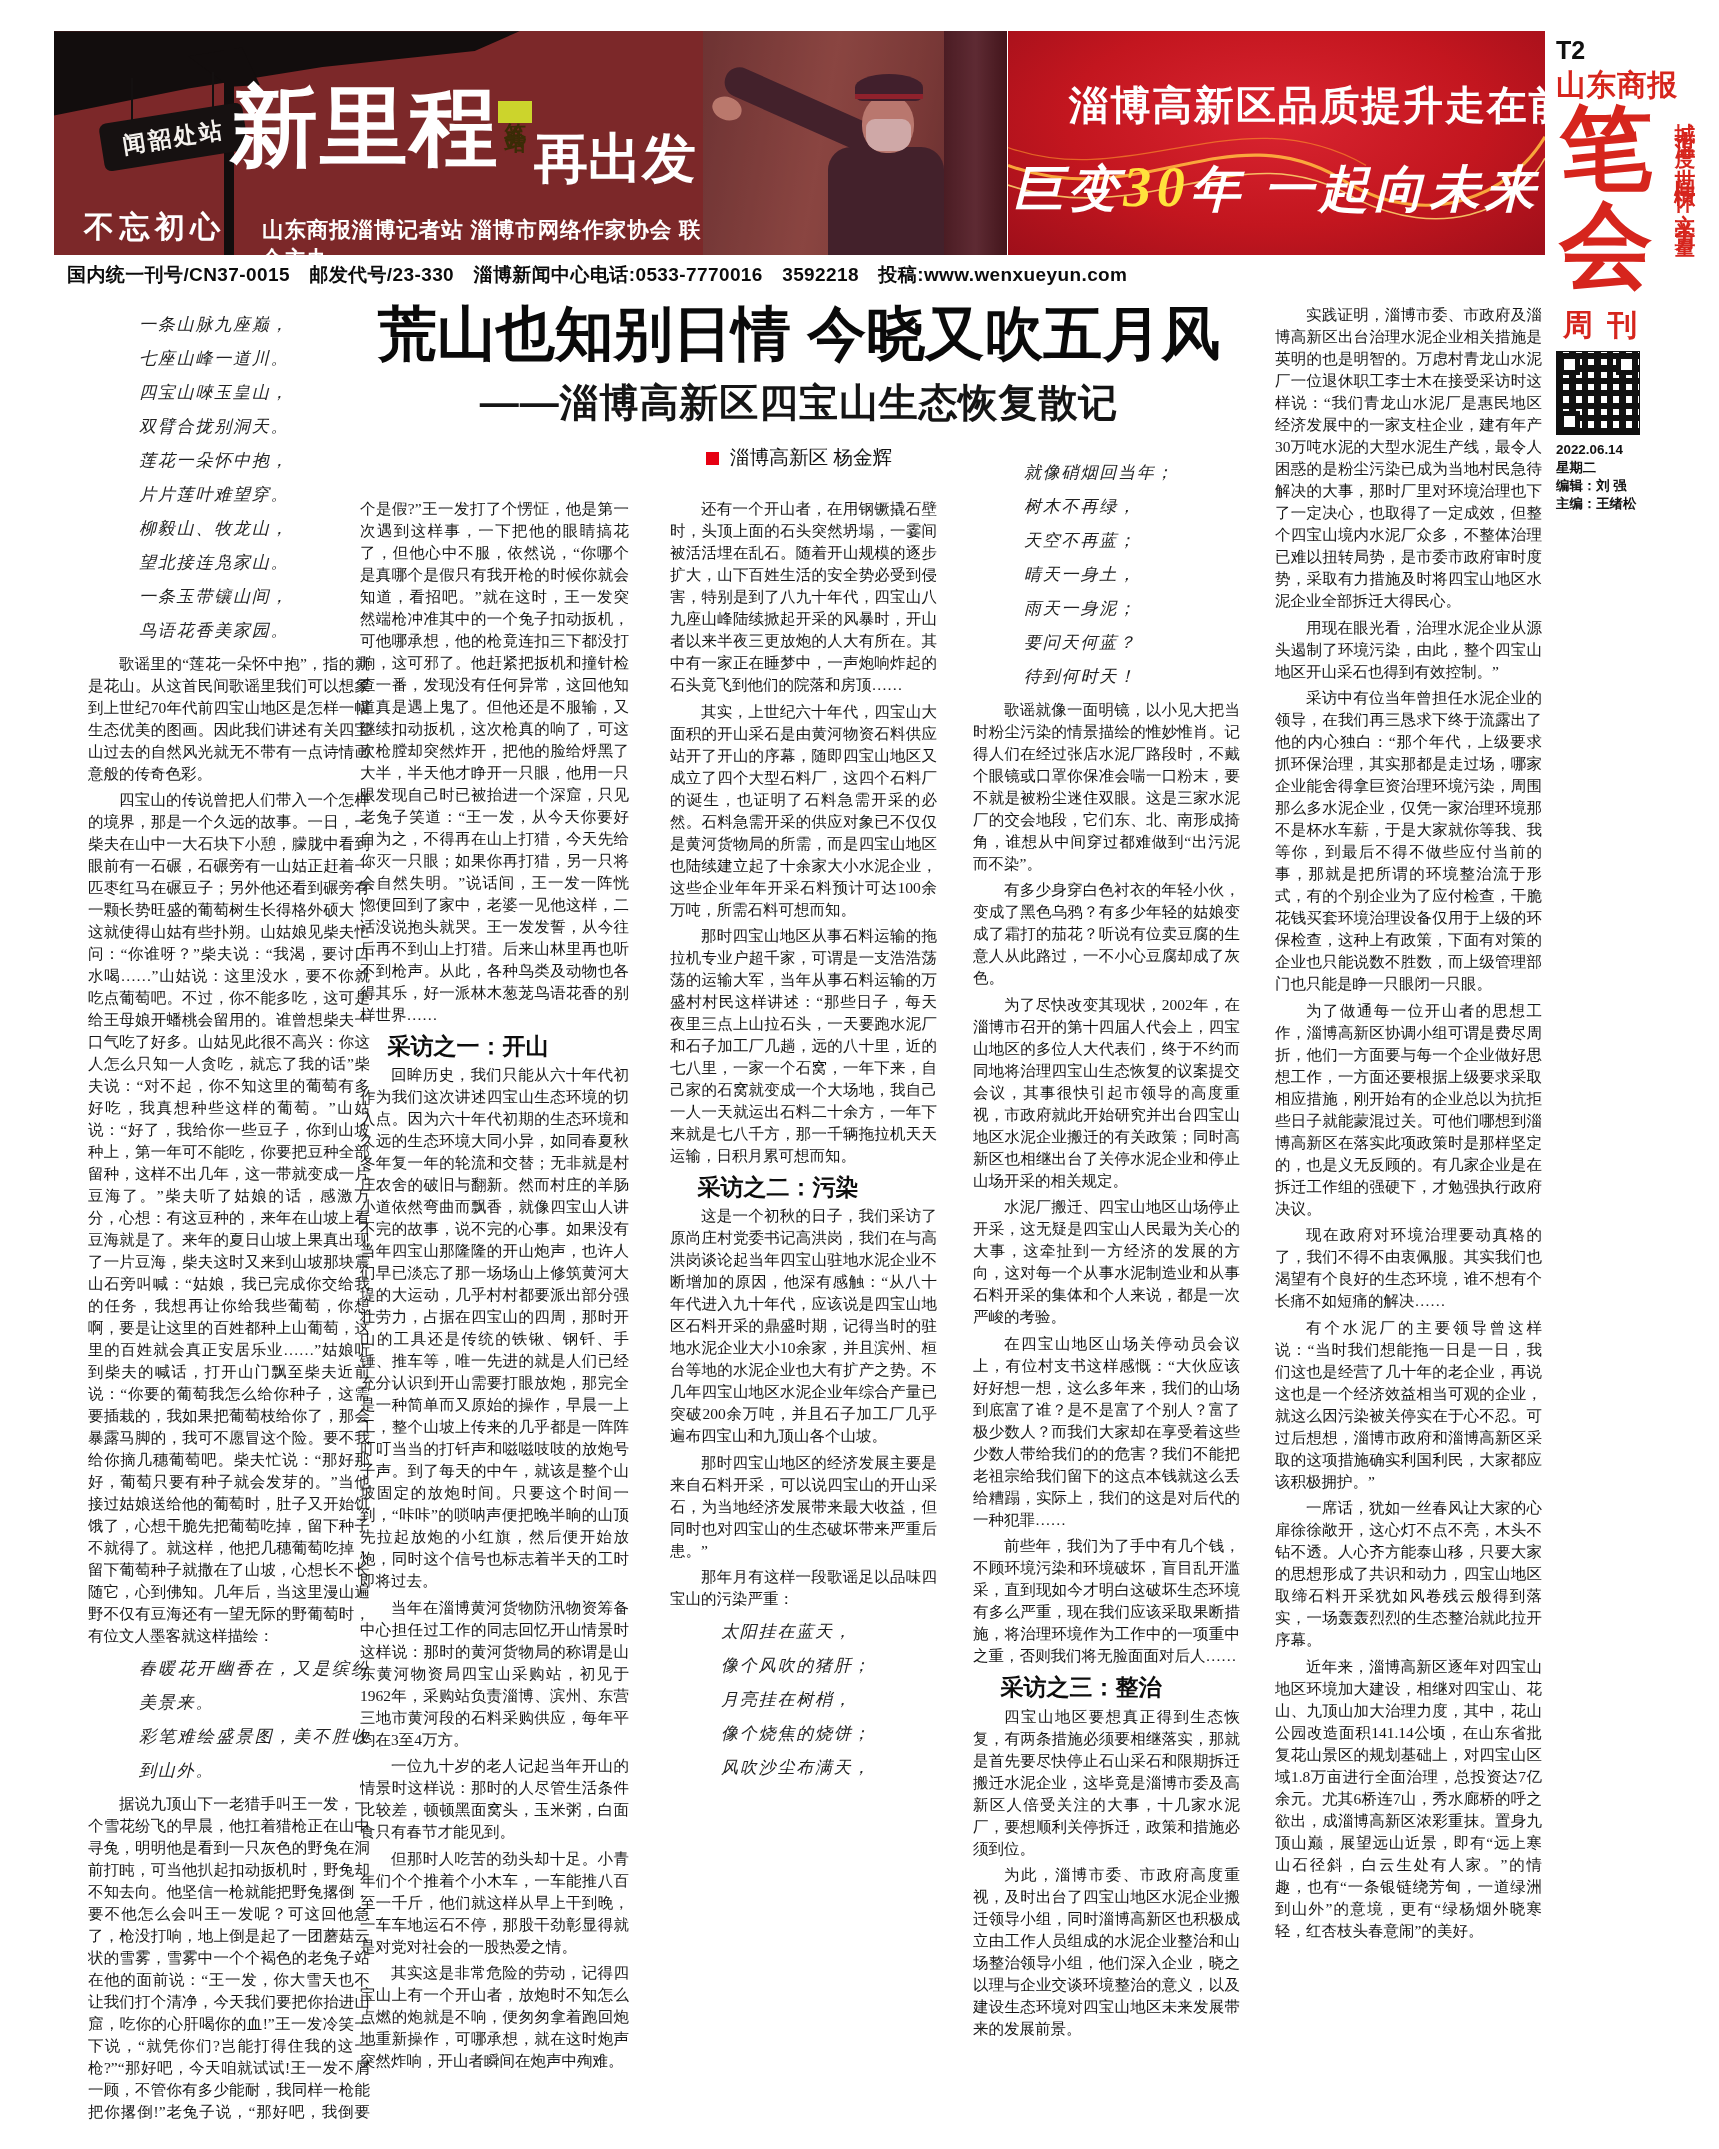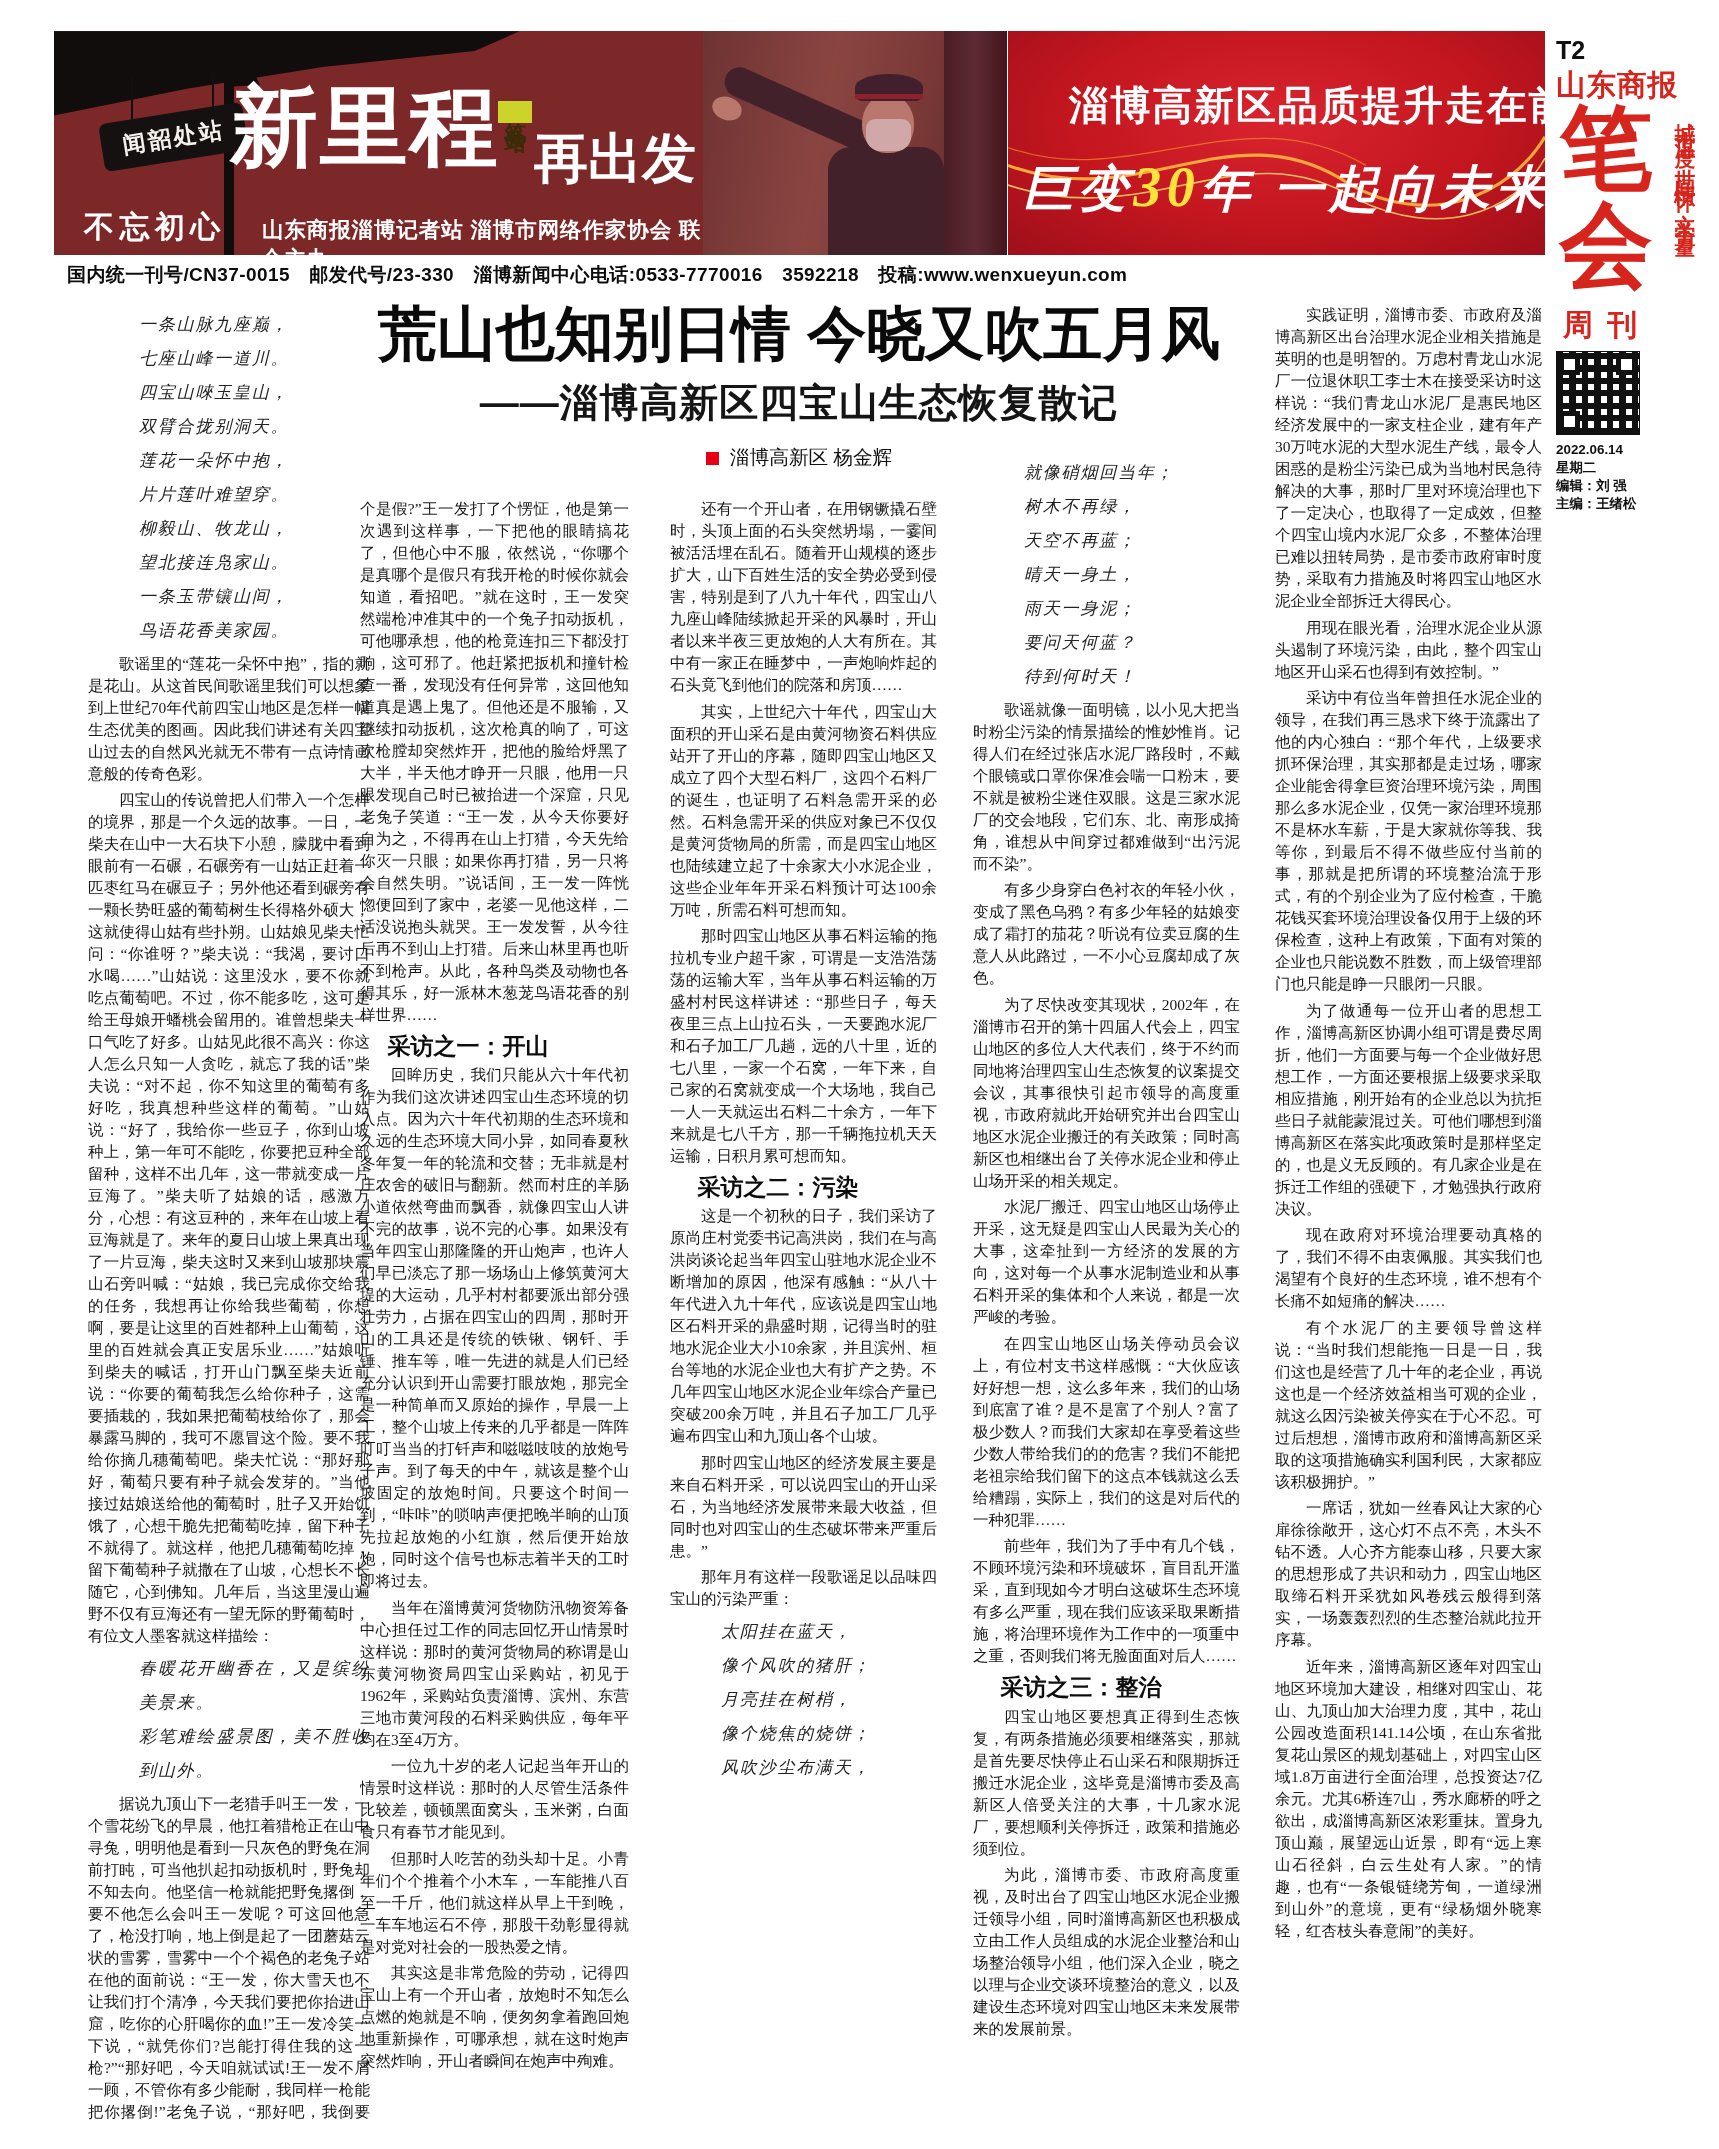--- a/index.html
+++ b/index.html
@@ -34,21 +34,21 @@
   .photo .head{position:absolute;left:159px;top:63px;width:52px;height:59px;background:#c9a08e;border-radius:50% 50% 46% 46%;}
   .photo .mask{position:absolute;left:163px;top:88px;width:45px;height:32px;background:#e9e6e0;border-radius:9px 9px 14.3px 14.3px;}
   .photo .cap{position:absolute;left:152px;top:43px;width:68px;height:27px;background:#1d2230;border-radius:50% 50% 7.2px 7.2px;}
   .photo .capband{position:absolute;left:152px;top:63px;width:68px;height:5.4px;background:#8d2430;}
   
   .banner-right{position:absolute;left:1008px;top:31px;width:537px;height:224px;overflow:hidden;
       background:radial-gradient(ellipse at 50% 40%, #d92430 0%, #c3161f 55%, #9e0f1a 100%);}
   .br-line1{position:absolute;left:0;top:47px;width:100%;text-align:center;color:#ffffff;
       font-family:"Liberation Sans",sans-serif;font-weight:900;font-size:40px;letter-spacing:1.8px;margin-left:43px;}
   .br-line2{position:absolute;left:0;top:124px;width:100%;text-align:center;color:#ffffff;
-      font-family:"Liberation Serif",serif;font-style:italic;font-weight:700;font-size:50px;letter-spacing:5.4px;padding-left:10px;}
+      font-family:"Liberation Serif",serif;font-style:italic;font-weight:700;font-size:50px;letter-spacing:5.4px;}
   .br-line2 .num{color:#ffe23c;font-size:56px;}
   .br-streaks{position:absolute;left:0;top:0;}
   
   .masthead{position:absolute;left:1556px;top:36px;width:152px;height:484px;font-family:"Liberation Sans",sans-serif;}
   .mh-pageno{position:absolute;left:0;top:0;font-size:25px;font-weight:700;color:#111;}
   .mh-paper{position:absolute;left:0;top:29px;font-size:29.6px;font-weight:900;color:#d6251d;letter-spacing:0.9px;}
   .mh-big{position:absolute;left:0;top:64px;width:100px;color:#d6251d;font-weight:900;font-size:93px;line-height:1.04;text-align:center;}
   .mh-weekly{position:absolute;left:1.8px;top:269px;width:99px;color:#d6251d;font-weight:900;font-size:30px;letter-spacing:14.3px;text-align:center;}
   .mh-slogan{position:absolute;left:115px;top:70px;writing-mode:vertical-rl;color:#d6251d;font-weight:800;
       font-size:20.6px;letter-spacing:8px;height:376px;}

